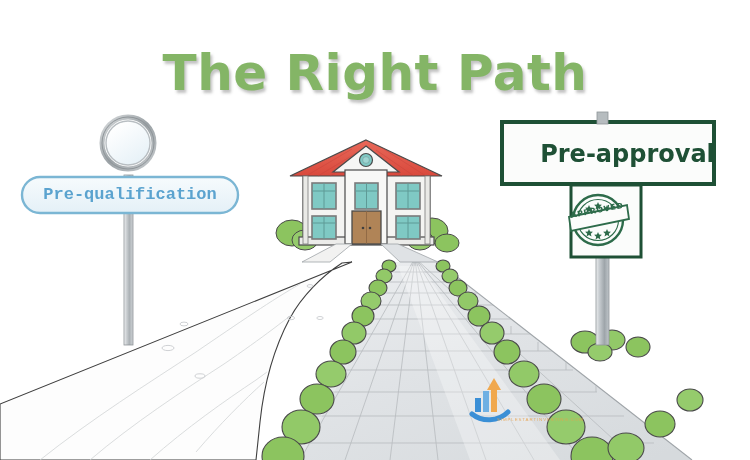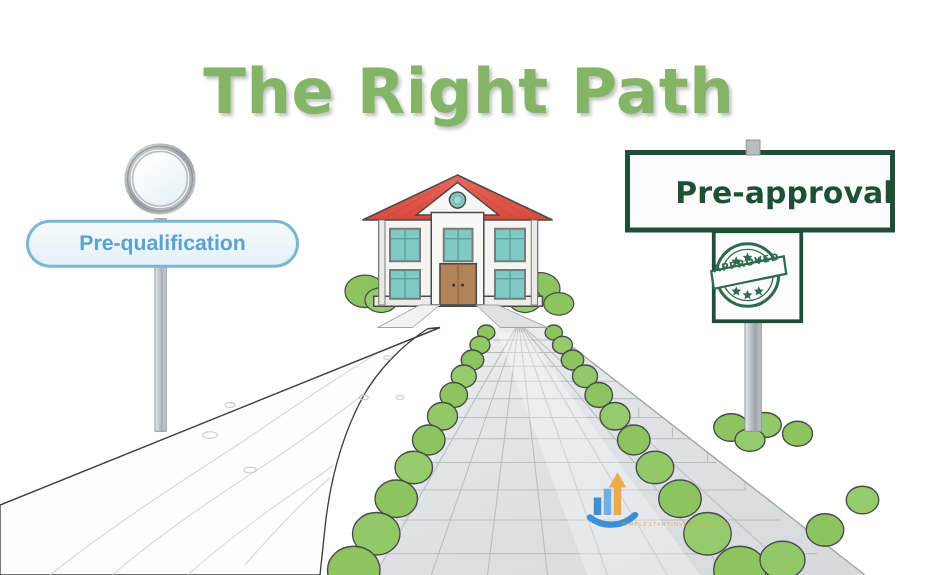--- a/index.html
+++ b/index.html
@@ -41,21 +41,21 @@
     white-space: nowrap;
   }
 
   
   .prequal-label {
     position: absolute;
     left: 23px;
     top: 185px;
     width: 214px;
     text-align: center;
-    font-family: Liberation Sans, sans-serif;
+    font-family: Liberation Mono, monospace;
     font-weight: bold;
     font-size: 17px;
     color: #5ba3cf;
     white-space: nowrap;
   }
 
   
   .preapproval-label {
     position: absolute;
     left: 505px;

